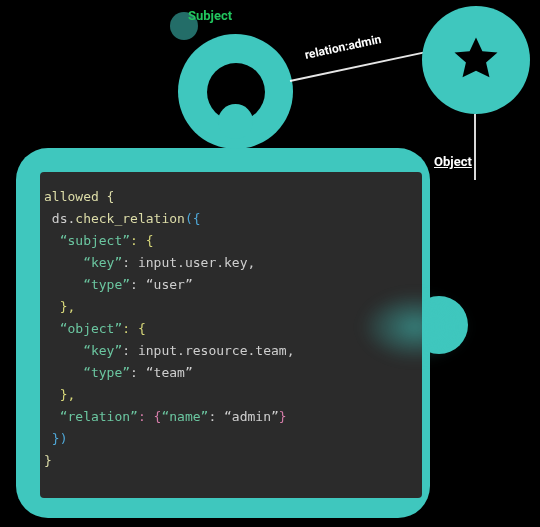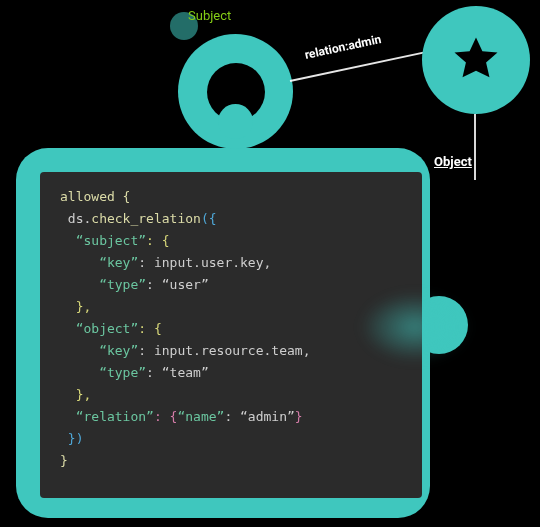--- a/index.html
+++ b/index.html
@@ -26,21 +26,21 @@
     border-radius: 32px;
   }
   .editor {
     position: absolute;
     left: 40px;
     top: 172px;
     width: 382px;
     height: 326px;
     background: #2B2B2B;
     border-radius: 4px;
-    padding: 14px 20px;
+    padding: 14px 4px;
     box-sizing: border-box;
     font-family: Menlo, Consolas, "DejaVu Sans Mono", monospace;
     font-size: 13px;
     line-height: 22px;
     white-space: pre;
     color: #CFCFCF;
     overflow: hidden;
   }
   .c-fn    { color: #DCDCA8; }
   .c-ident { color: #CFCFCF; }
@@ -76,22 +76,22 @@
     top: 104px;
     width: 35px;
     height: 35px;
     border-radius: 50%;
     background: #3FC7BE;
   }
   .subject-label {
     position: absolute;
     left: 188px;
     top: 8px;
-    color: #84cc16;
-    font-weight: 400;
+    color: #22c55e;
+    font-weight: 700;
     font-size: 13px;
   }
 
   
   .small-node {
     position: absolute;
     left: 170px;
     top: 12px;
     width: 28px;
     height: 28px;

